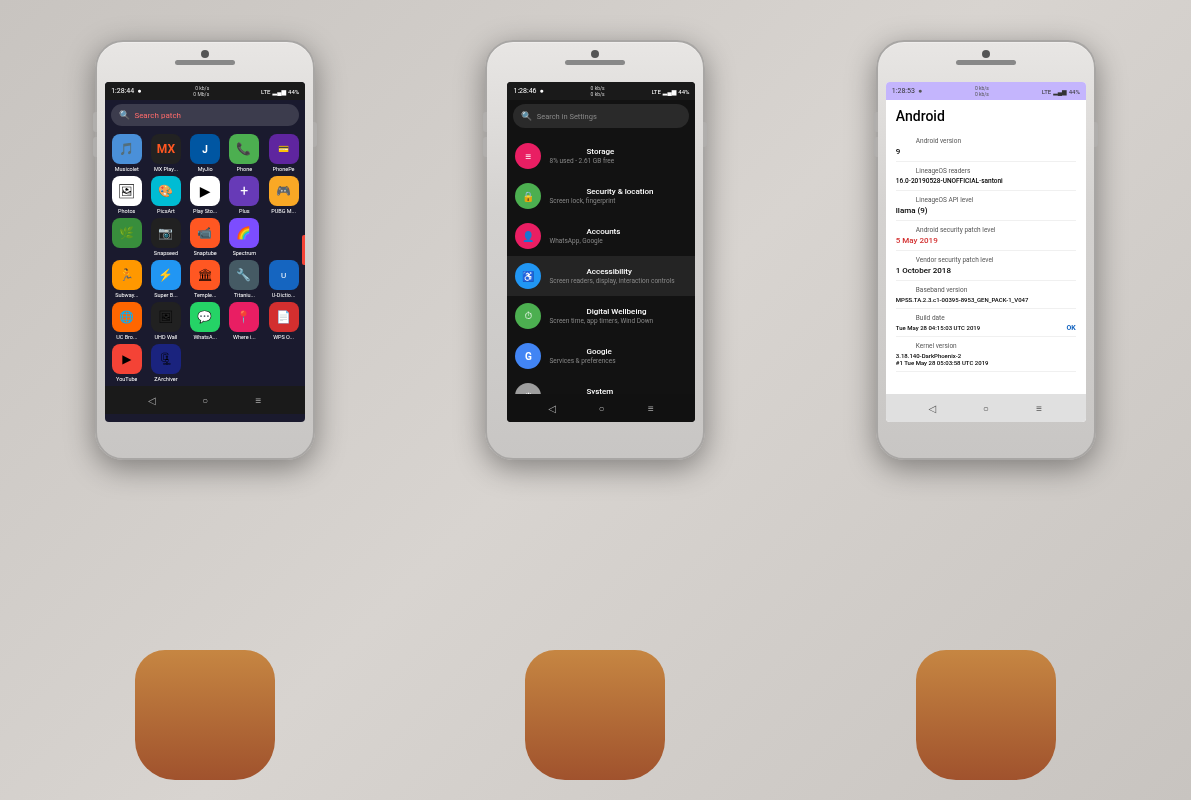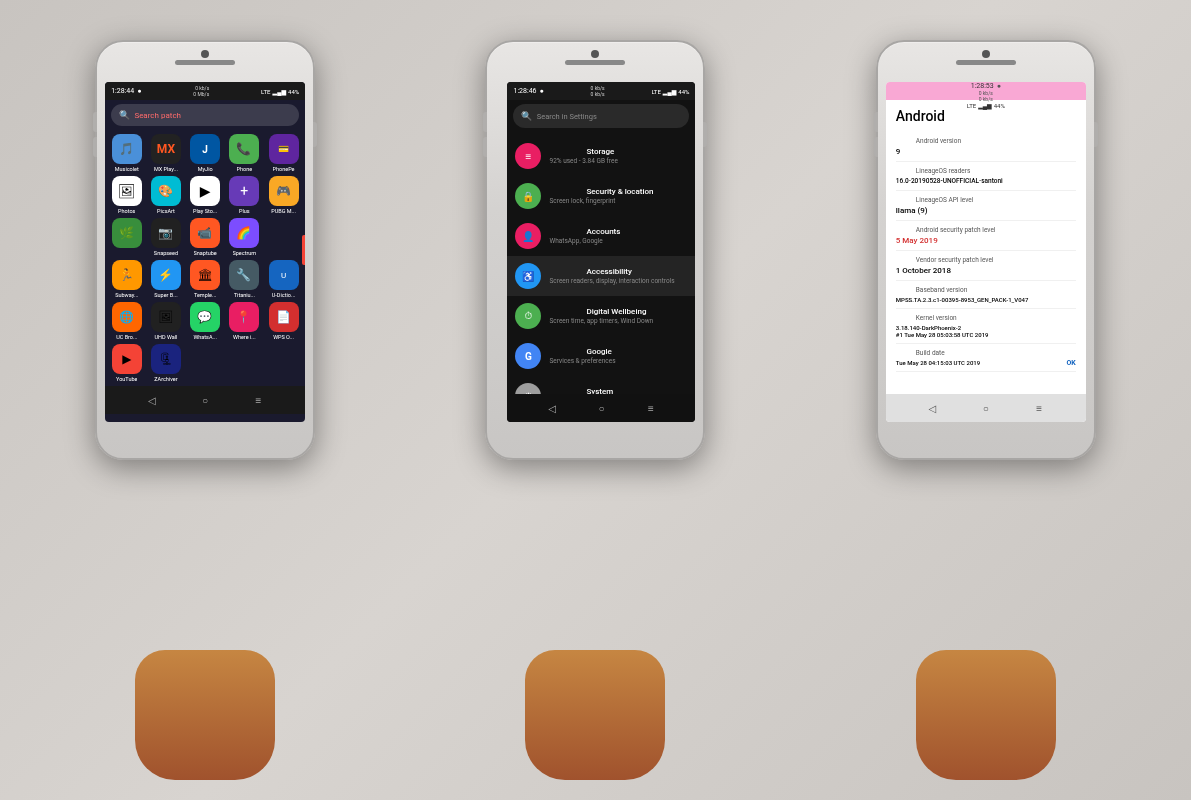--- a/index.html
+++ b/index.html
@@ -603,21 +603,21 @@
         </div>
 
         <div class="settings-list">
 
           <div class="settings-item">
             <div class="settings-icon-circle" style="background:#e91e63">
                 <span style="color:#fff;font-size:10px">≡</span>
               </div>
             <div class="settings-text">
               <div class="settings-title">Storage</div>
-              <div class="settings-sub">92% used - 3.84 GB free</div>
+              <div class="settings-sub">8% used - 2.61 GB free</div>
             </div>
           </div>
 
           <div class="settings-item">
             <div class="settings-icon-circle" style="background:#4caf50">
                 <span style="color:#fff;font-size:10px">🔒</span>
               </div>
             <div class="settings-text">
               <div class="settings-title">Security &amp; location</div>
               <div class="settings-sub">Screen lock, fingerprint</div>
@@ -700,21 +700,21 @@
       <div class="side-button-left2"></div>
       <div class="side-button-right"></div>
 
       <div class="phone-top">
         <div class="camera-dot"></div>
         <div class="speaker-grille"></div>
       </div>
 
       <div class="phone-screen screen3">
 
-        <div class="status-bar" style="background:#f9a8d4;color:#333;flex-direction:column;">
+        <div class="status-bar" style="background:#c4b5fd;color:#333;">
           <div class="status-left">
             <span>1:28:53</span>
             <span style="color:#555">●</span>
           </div>
           <div class="network-speeds" style="color:#555">
             <div>0 kb/s</div>
             <div>0 kb/s</div>
           </div>
           <div class="status-right" style="color:#333">
             <span>LTE</span>
@@ -749,35 +749,35 @@
             </div>
 
             <div class="about-item">
               <div class="about-label">Vendor security patch level</div>
               <div class="about-value">1 October 2018</div>
             </div>
 
             <div class="about-item">
               <div class="about-label">Baseband version</div>
               <div class="about-value" style="font-size:6px">MPSS.TA.2.3.c1-00395-8953_GEN_PACK-1_V047</div>
-            </div>
-
-            <div class="about-item">
-              <div class="about-label">Kernel version</div>
-              <div class="about-value" style="font-size:6px">3.18.140-DarkPhoenix-2<br>#1 Tue May 28 05:03:58 UTC 2019</div>
             </div>
 
             <div class="about-item">
               <div class="about-label">Build date</div>
               <div class="about-value" style="font-size:6px">
                 Tue May 28 04:15:03 UTC 2019
                 <span class="ok-btn">OK</span>
               </div>
             </div>
 
+            <div class="about-item">
+              <div class="about-label">Kernel version</div>
+              <div class="about-value" style="font-size:6px">3.18.140-DarkPhoenix-2<br>#1 Tue May 28 05:03:58 UTC 2019</div>
+            </div>
+
           </div>
         </div>
 
         <div class="phone-bottom" style="background:#e0e0e0;position:absolute;bottom:0;left:0;right:0;">
           <div class="nav-btn" style="color:#555">◁</div>
           <div class="nav-btn" style="color:#555">○</div>
           <div class="nav-btn" style="color:#555">≡</div>
         </div>
       </div>
     </div>

